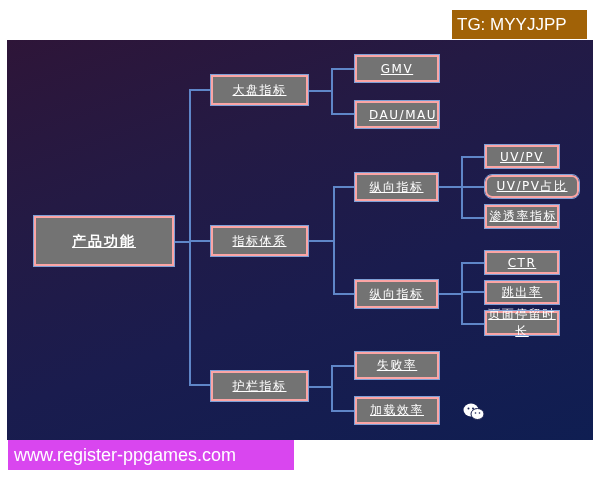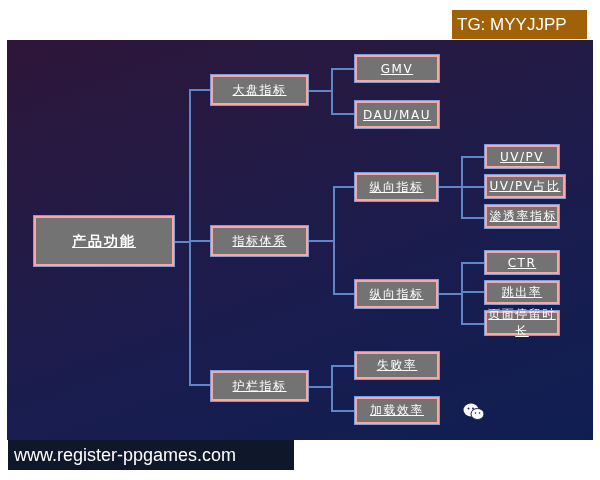--- a/index.html
+++ b/index.html
@@ -2,21 +2,21 @@
 <html><head>
 <meta charset="utf-8">
 <style>
   html, body { margin:0; padding:0; }
   body { width:600px; height:480px; background:#ffffff; position:relative; overflow:hidden;
          font-family:"DejaVu Sans", sans-serif; }
   .panel { position:absolute; left:7px; top:40px; width:586px; height:400px;
            background: linear-gradient(160deg, #2e1538 0%, #241a44 30%, #1a1c4e 60%, #0f1e52 100%); }
   .tag { position:absolute; left:452px; top:10px; width:135px; height:29px; background:#a16207;
          color:#ffffff; font-family:"Liberation Sans", sans-serif; font-size:17px; line-height:29px; padding-left:5px; box-sizing:border-box; }
-  .url { position:absolute; left:8px; top:440px; width:286px; height:30px; background:#0f172a;
+  .url { position:absolute; left:8px; top:440px; width:286px; height:30px; background:#d946ef;
          color:#ffffff; font-family:"Liberation Sans", sans-serif; font-size:18px; line-height:30px; padding-left:6px; box-sizing:border-box; }
   .node { position:absolute; box-sizing:border-box; background:#737373; border:2px solid #fca5a5;
           outline:1.5px solid #7d9fd6; color:#ffffff; display:flex; align-items:center; justify-content:center;
           font-size:12px; letter-spacing:1.5px; text-align:center;text-decoration:underline; }
   .node.root { font-size:14px; font-weight:bold; line-height:18px; flex-direction:row; letter-spacing:2px; }
   .line { position:absolute; background:#5f86c8; }
   .wm { position:absolute; left:463px; top:403px; display:flex; align-items:center; color:#ffffff; font-size:13px; }
   .wm svg { margin-right:5px; }
 </style>
 </head>
@@ -69,35 +69,35 @@
 <div class="node" style="left:211px;top:226px;width:97px;height:30px;">
   <span>指标体系</span>
 </div>
 <div class="node" style="left:211px;top:371px;width:97px;height:30px;">
   <span>护栏指标</span>
 </div>
 
 <div class="node" style="left:355px;top:55px;width:84px;height:27px;">
   <span>GMV</span>
 </div>
-<div class="node" style="left:355px;top:101px;width:84px;height:27px;">
+<div class="node" style="left:355px;top:101px;width:84px;height:27px;justify-content:flex-end;">
   <span>DAU/MAU</span>
 </div>
 
 <div class="node" style="left:355px;top:173px;width:83px;height:28px;">
   <span>纵向指标</span>
 </div>
 <div class="node" style="left:355px;top:280px;width:83px;height:28px;">
   <span>纵向指标</span>
 </div>
 
 <div class="node" style="left:485px;top:145px;width:74px;height:23px;">
   <span>UV/PV</span>
 </div>
-<div class="node" style="left:485px;top:175px;width:80px;height:23px;">
+<div class="node" style="left:485px;top:175px;width:94px;height:23px;border-radius:7px;">
   <span>UV/PV占比</span>
 </div>
 <div class="node" style="left:485px;top:205px;width:74px;height:23px;justify-content:flex-end;">
   <span>渗透率指标</span>
 </div>
 
 <div class="node" style="left:485px;top:251px;width:74px;height:23px;">
   <span>CTR</span>
 </div>
 <div class="node" style="left:485px;top:281px;width:74px;height:23px;">

